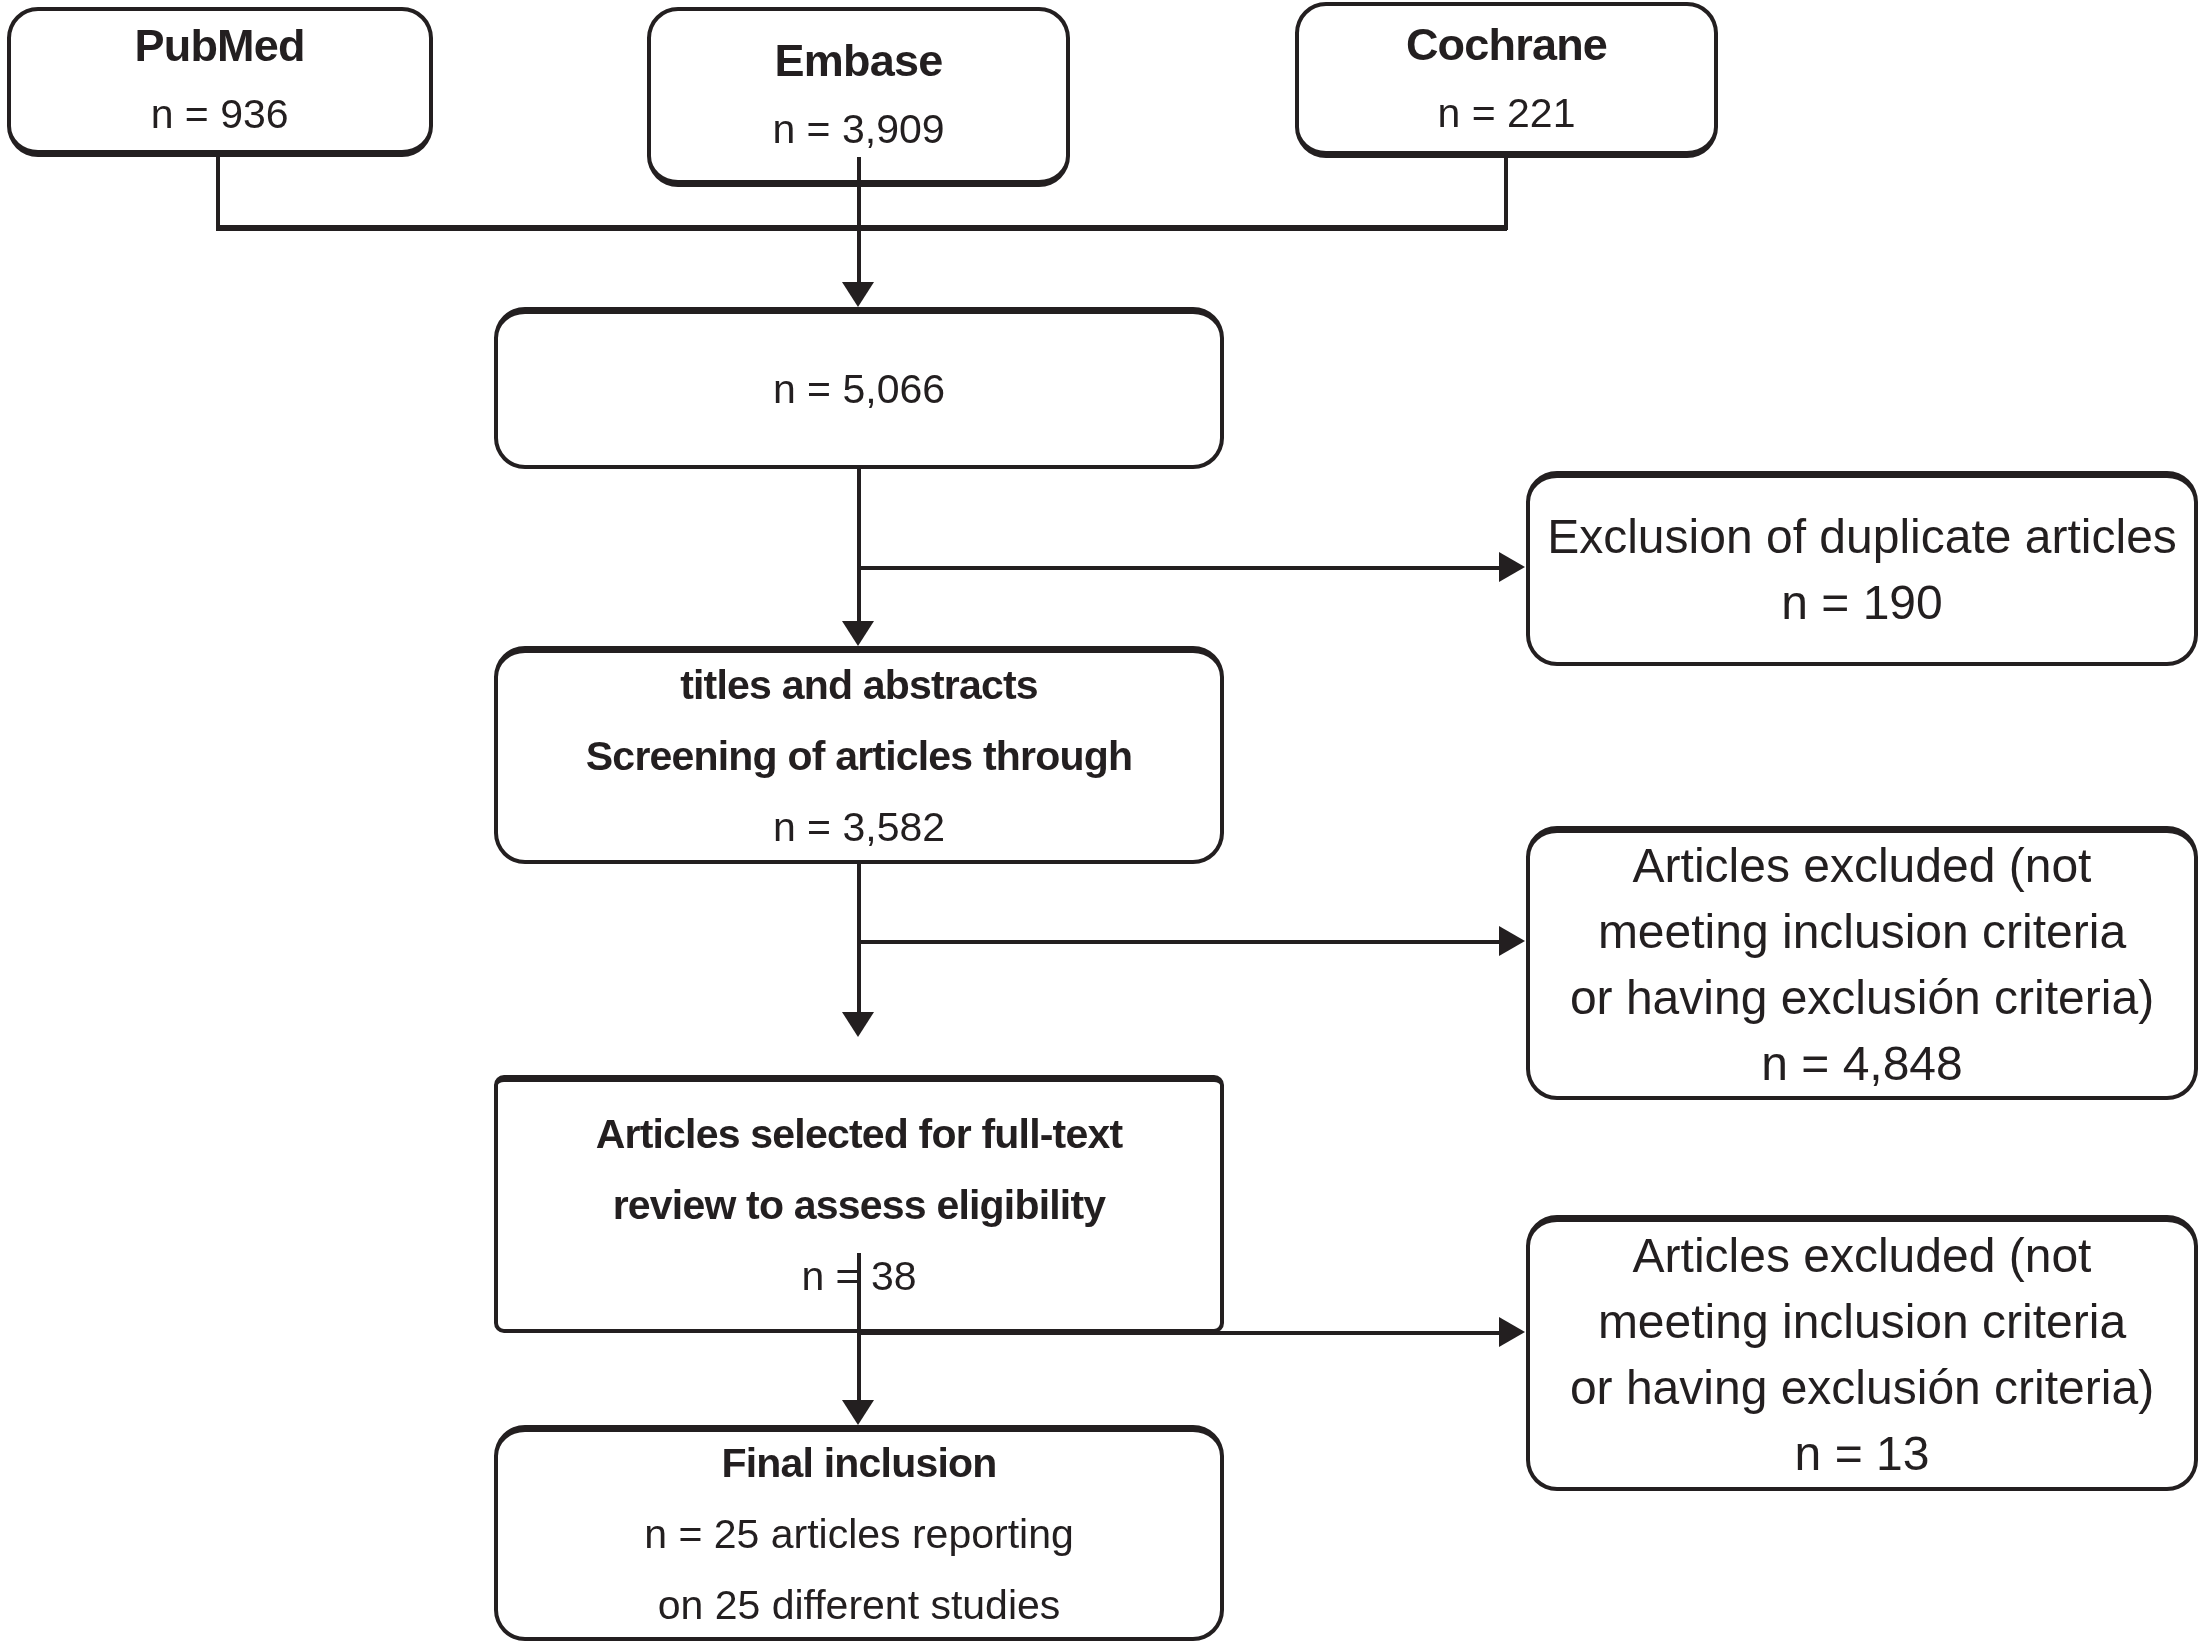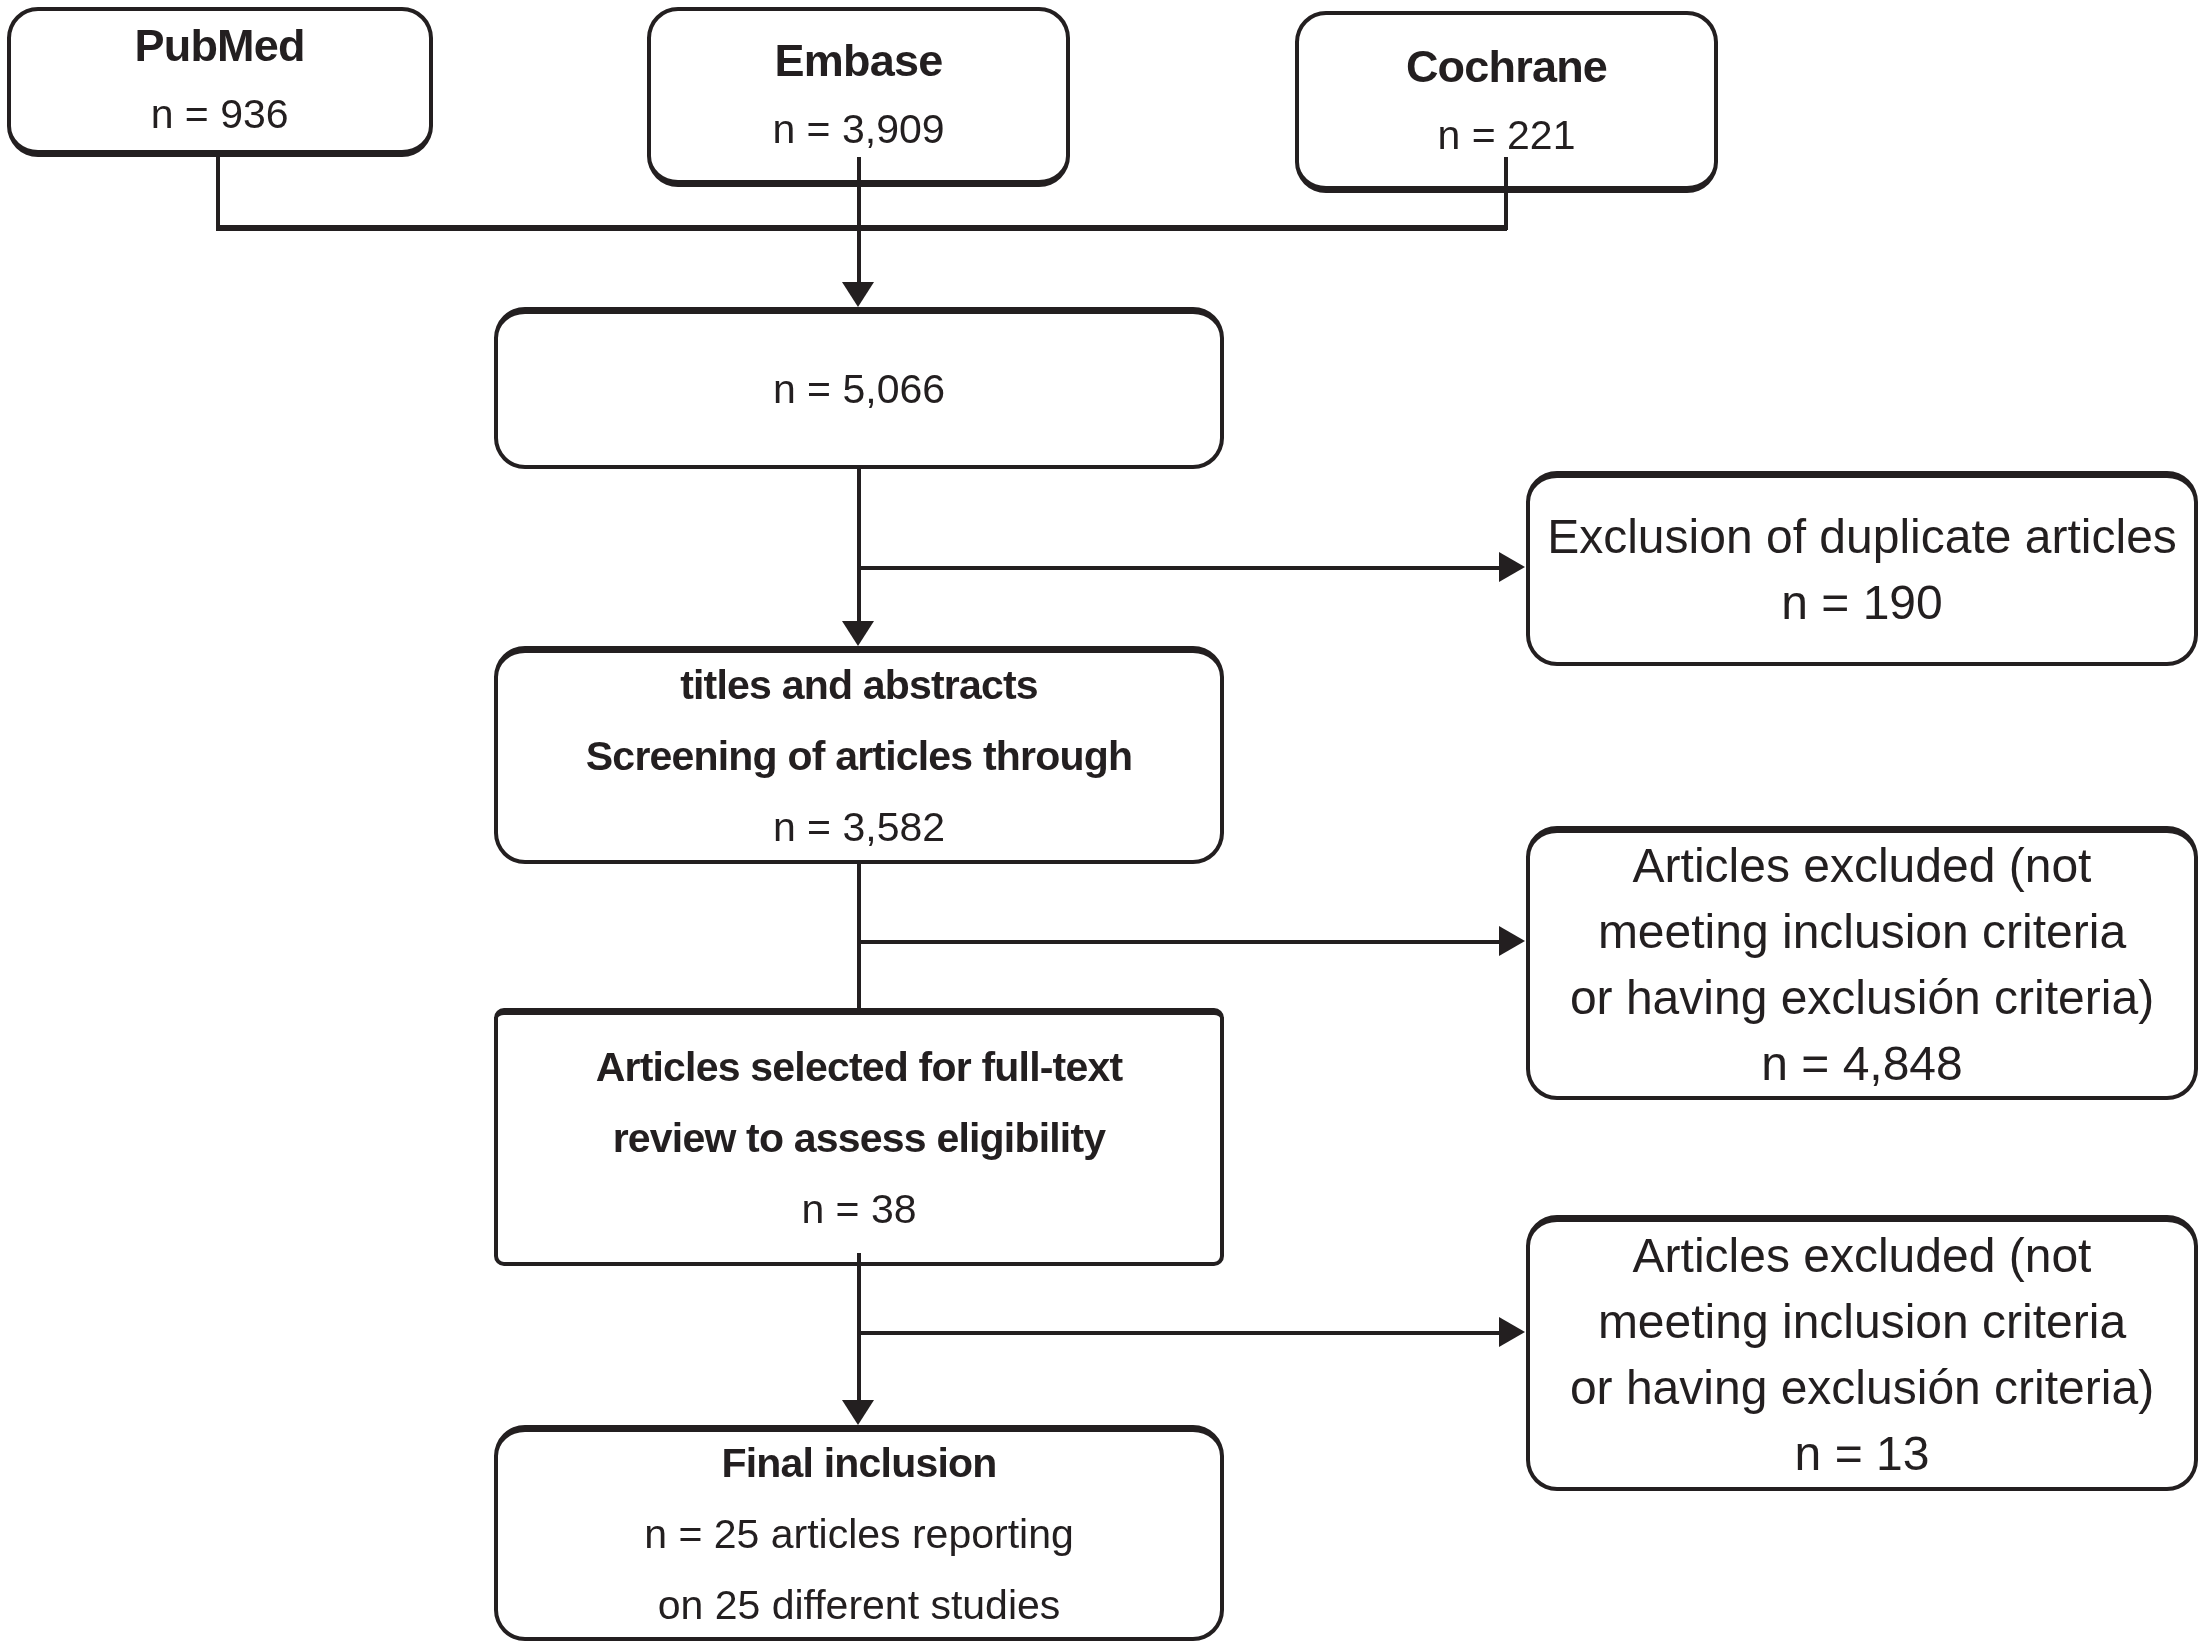--- a/index.html
+++ b/index.html
@@ -64,21 +64,21 @@
   <div class="box srcbox" style="left:6.6px;top:6.6px;width:426px;height:150px;">
     <div class="t b srclabel">PubMed</div>
     <div class="t srccount">n = 936</div>
   </div>
 
   <div class="box srcbox" style="left:647px;top:6.6px;width:423px;height:180px;">
     <div class="t b srclabel">Embase</div>
     <div class="t srccount">n = 3,909</div>
   </div>
 
-  <div class="box srcbox" style="left:1295px;top:11px;width:423px;height:182px;">
+  <div class="box srcbox" style="left:1295px;top:2px;width:423px;height:156px;">
     <div class="t b srclabel">Cochrane</div>
     <div class="t srccount">n = 221</div>
   </div>
 
   <div class="vl" style="left:216px;top:157px;height:73px;"></div>
   <div class="vl" style="left:1504px;top:157px;height:73px;"></div>
   <div class="hl-thick" style="left:216px;top:225px;width:1291px;"></div>
   <div class="vl" style="left:857px;top:157px;height:127px;"></div>
   <div class="arr-down" style="left:842px;top:282px;"></div>
 
@@ -107,21 +107,21 @@
   <div class="hl" style="left:859px;top:940px;width:641px;"></div>
   <div class="arr-right" style="left:1499px;top:926px;"></div>
 
   <div class="box exbox" style="left:1526px;top:826px;width:672px;height:274px;">
     <div class="t ext">Articles excluded (not</div>
     <div class="t ext">meeting inclusion criteria</div>
     <div class="t ext">or having exclusión criteria)</div>
     <div class="t ext">n = 4,848</div>
   </div>
 
-  <div class="box flowbox" style="left:494px;top:1008px;width:730px;height:258px;border-radius:10px;">
+  <div class="box flowbox" style="left:494px;top:1075px;width:730px;height:258px;border-radius:10px;">
     <div class="t b">Articles selected for full-text</div>
     <div class="t b">review to assess eligibility</div>
     <div class="t">n = 38</div>
   </div>
 
   <div class="vl" style="left:857px;top:1253px;height:149px;"></div>
   <div class="arr-down" style="left:842px;top:1400px;"></div>
   <div class="hl" style="left:859px;top:1331px;width:641px;"></div>
   <div class="arr-right" style="left:1499px;top:1317px;"></div>
 

